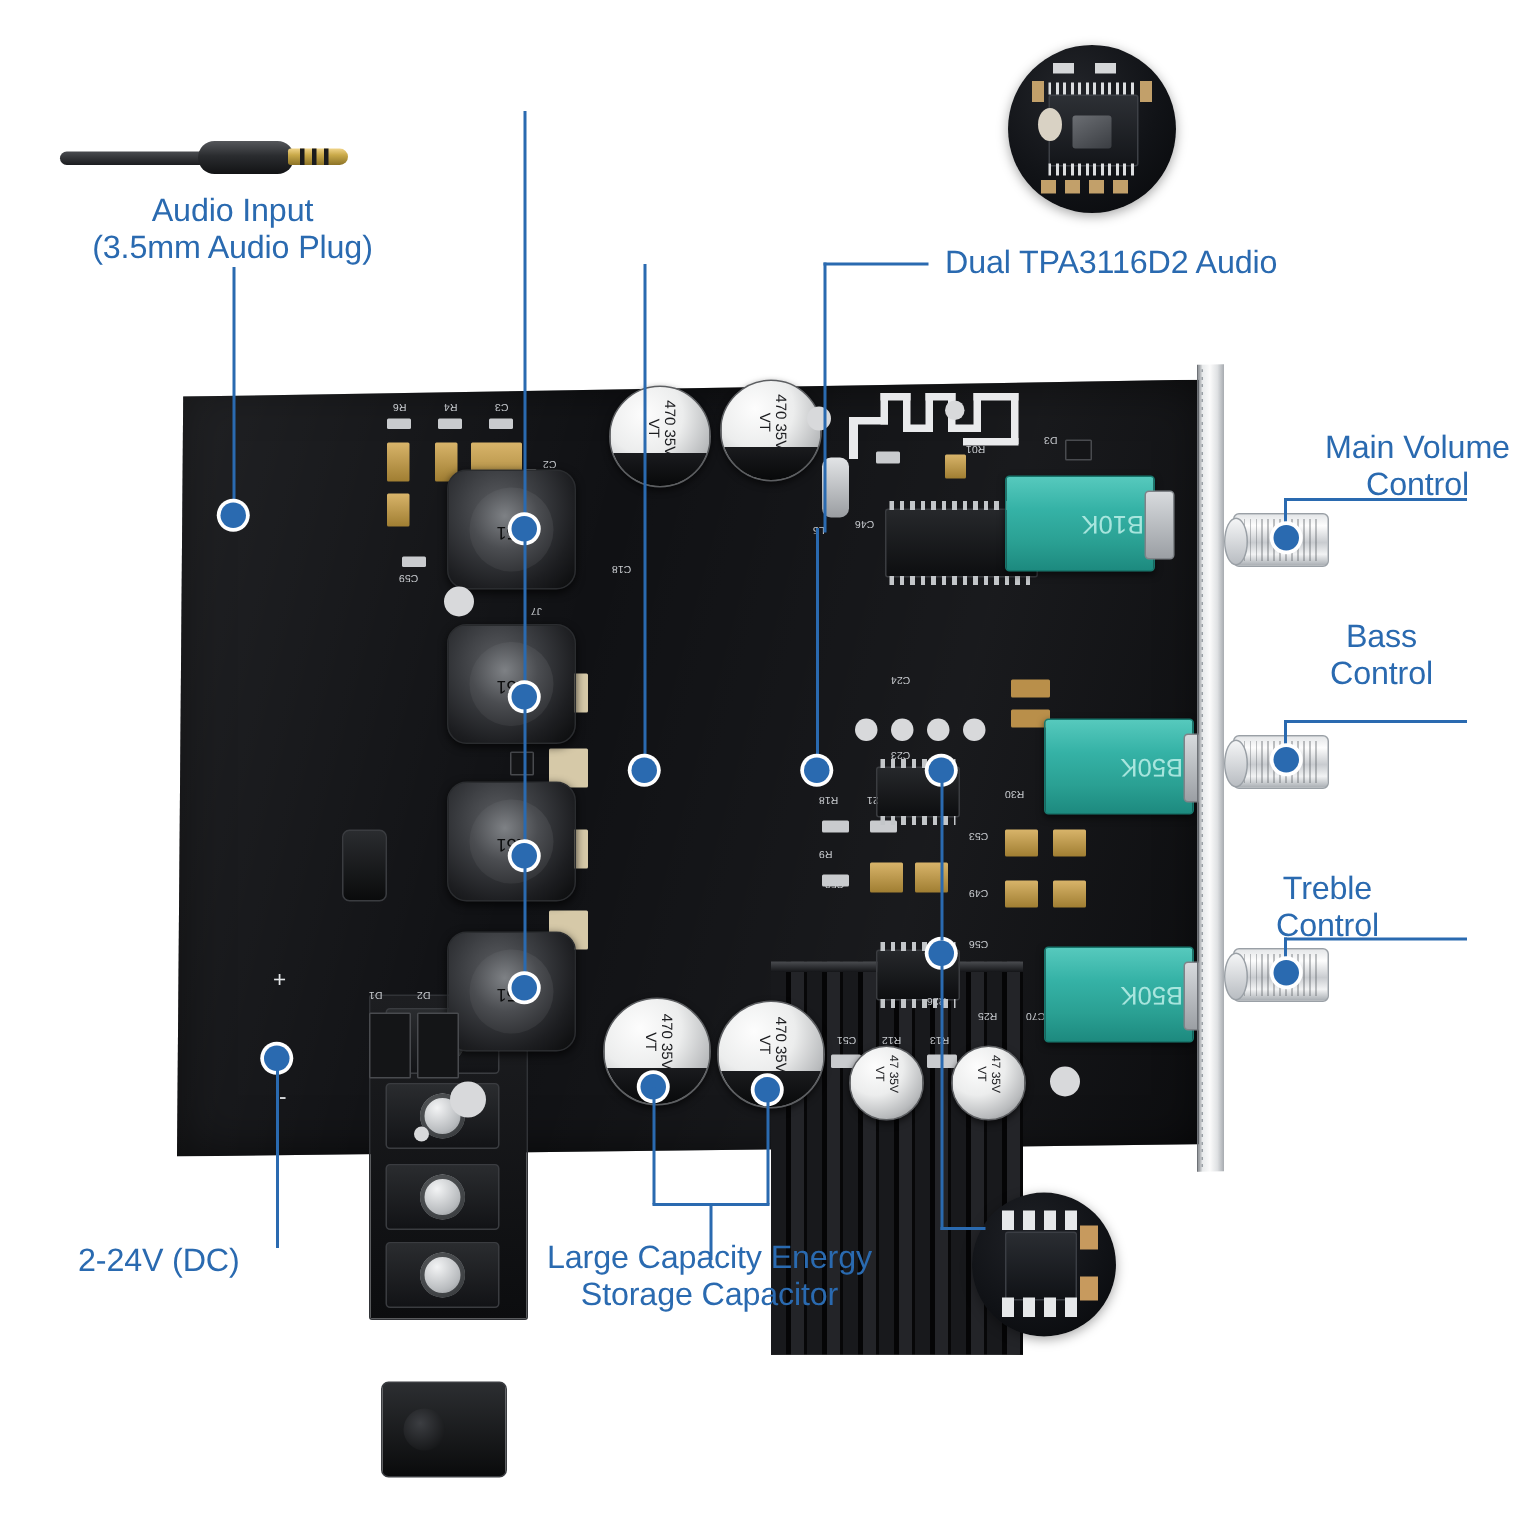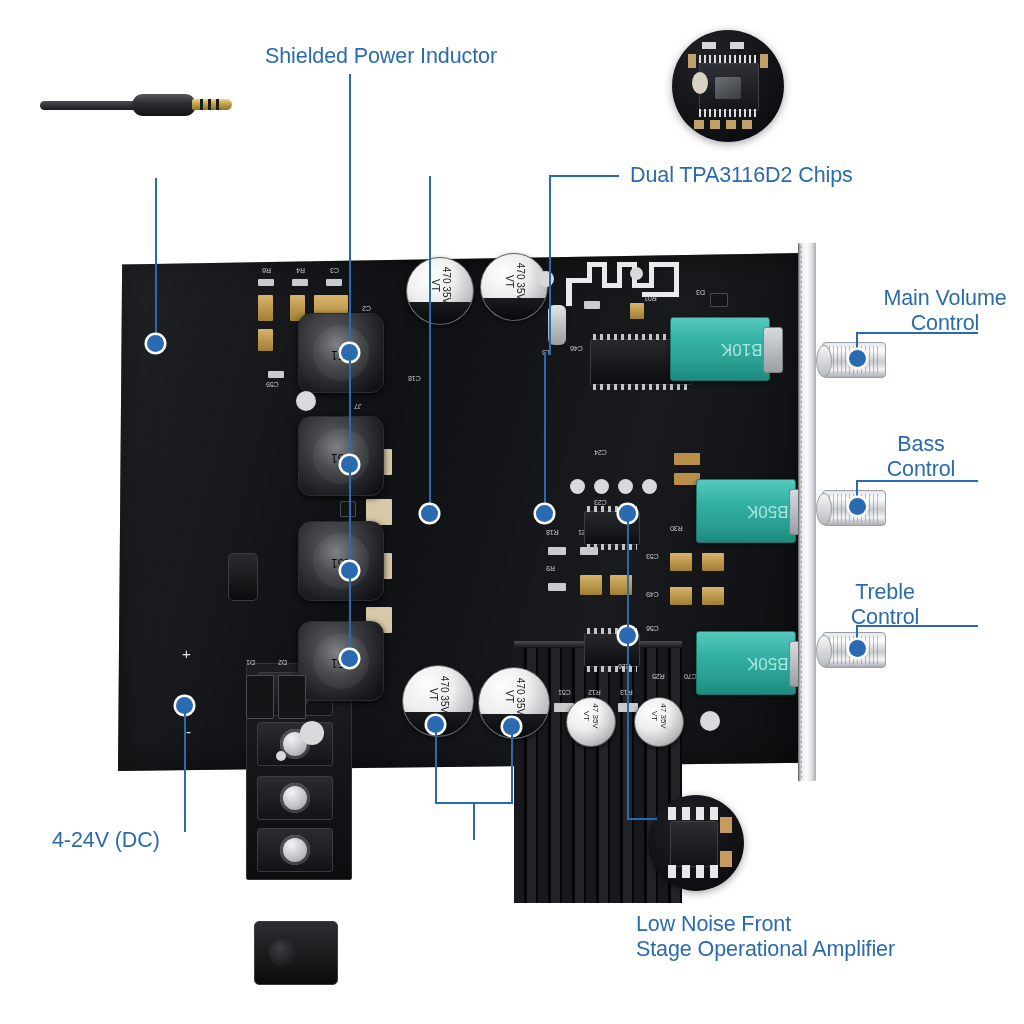--- a/index.html
+++ b/index.html
@@ -404,30 +404,30 @@
   <div class="ln v" style="left:511px;top:727px;height:76px"></div>
   <div class="ln h" style="left:435px;top:802px;width:78px"></div>
   <div class="ln v" style="left:473px;top:802px;height:38px"></div>
 
   <div class="dot" style="left:619px;top:505px"></div>
   <div class="dot" style="left:619px;top:627px"></div>
   <div class="ln v" style="left:627px;top:514px;height:113px"></div>
   <div class="ln v" style="left:627px;top:636px;height:184px"></div>
   <div class="ln h" style="left:627px;top:818px;width:30px"></div>
 
-
-  <div class="lbl" style="left:265px;top:44px">Shielded Power Inductor</div>
-
-
-  <div class="lbl" style="left:630px;top:163px">Dual TPA3116D2 Chips</div>
+  <div class="lbl c" style="left:10px;top:128px;width:290px">Audio Input<br>(3.5mm Audio Plug)</div>
+
+
+
+  <div class="lbl" style="left:630px;top:163px">Dual TPA3116D2 Audio</div>
 
   <div class="lbl c" style="left:850px;top:286px;width:190px">Main Volume<br>Control</div>
 
-  <div class="lbl c" style="left:826px;top:432px;width:190px">Bass<br>Control</div>
+  <div class="lbl c" style="left:826px;top:412px;width:190px">Bass<br>Control</div>
 
   <div class="lbl c" style="left:790px;top:580px;width:190px">Treble<br>Control</div>
 
-  <div class="lbl" style="left:52px;top:828px">4-24V (DC)</div>
-
-
-  <div class="lbl" style="left:636px;top:912px">Low Noise Front<br>Stage Operational Amplifier</div>
+  <div class="lbl" style="left:52px;top:828px">2-24V (DC)</div>
+
+  <div class="lbl c" style="left:343px;top:826px;width:260px">Large Capacity Energy<br>Storage Capacitor</div>
+
 
 </div>
 
 </body></html>

